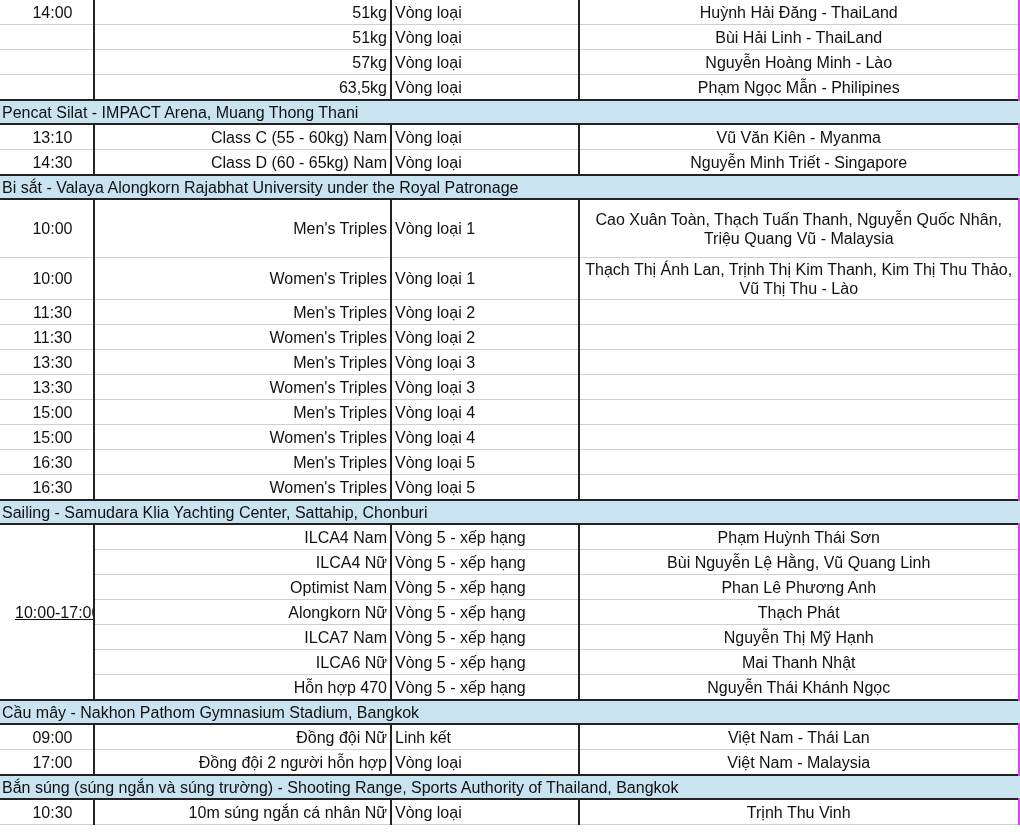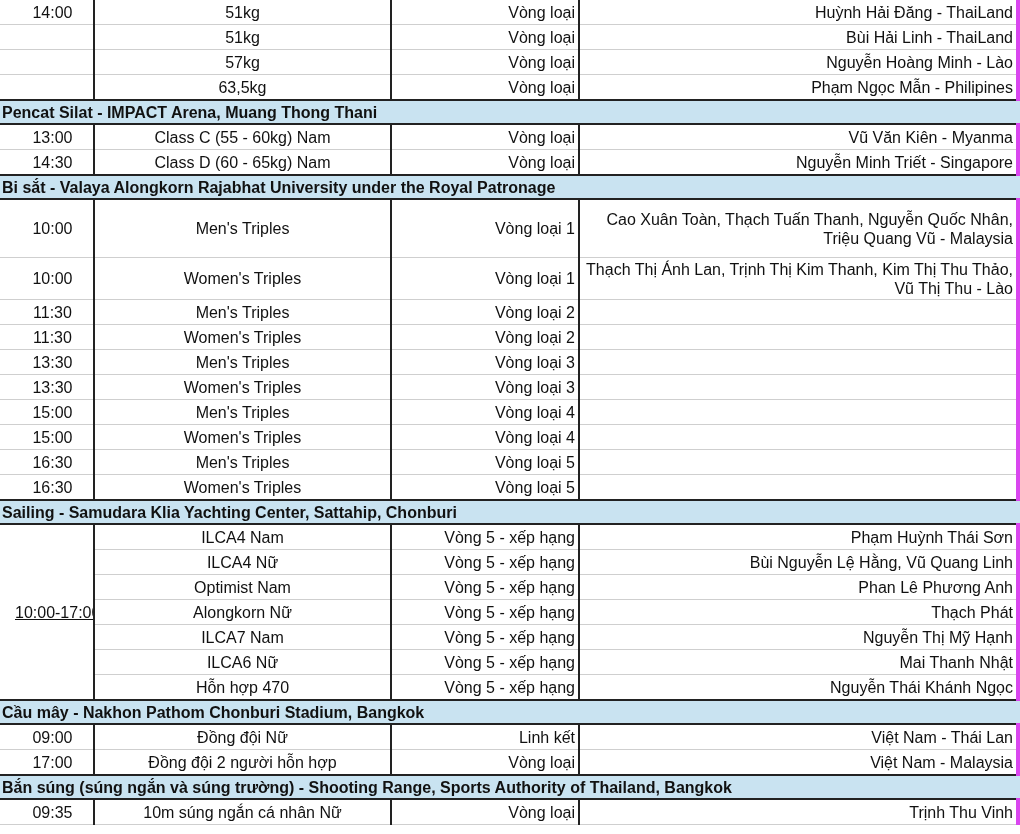--- a/index.html
+++ b/index.html
@@ -4,24 +4,24 @@
 <style>
   html, body { margin: 0; padding: 0; background: #ffffff; }
   body { width: 1020px; height: 834px; overflow: hidden; font-family: "Liberation Sans", sans-serif; font-size: 16px; color: #111; }
   table { border-collapse: collapse; width: 1020px; table-layout: fixed; }
   col.c-time { width: 94px; }
   col.c-event { width: 297px; }
   col.c-round { width: 188px; }
   col.c-athlete { width: 441px; }
   td { padding: 0 3px; height: 24px; line-height: 19px; border-bottom: 1px solid #cfcfcf; vertical-align: middle; white-space: nowrap; overflow: hidden; }
   td.time { text-align: center; border-right: 2px solid #222; padding-left: 15px; }
-  td.event { text-align: center; border-right: 2px solid #222; }
-  td.round { text-align: right; border-right: 2px solid #222; }
-  td.athlete { text-align: right; border-right: 8px solid #d946ef; white-space: normal; }
-  tr.section td { background: #c9e3f1; font-weight: bold; border-top: 2px solid #222; border-bottom: 2px solid #222; border-right: none; height: 22px; padding-left: 2px; margin-top: 8px; }
+  td.event { text-align: right; border-right: 2px solid #222; }
+  td.round { text-align: left; border-right: 2px solid #222; }
+  td.athlete { text-align: center; border-right: 5px solid #d946ef; white-space: normal; }
+  tr.section td { background: #c9e3f1; font-weight: normal; border-top: 2px solid #222; border-bottom: 2px solid #222; border-right: none; height: 22px; padding-left: 2px; margin-top: 8px; }
   tr.tall td { height: 57px; }
   tr.tall2 td { height: 41px; }
   td.merged { border-bottom: 2px solid #222; text-decoration: underline; }
 </style>
 </head>
 <body>
 
 <table>
   <colgroup>
       <col class="c-time">
@@ -53,21 +53,21 @@
       <td class="time"></td>
       <td class="event">63,5kg</td>
       <td class="round">Vòng loại</td>
       <td class="athlete">Phạm Ngọc Mẫn - Philipines</td>
     </tr>
 
     <tr class="section">
       <td colspan="4">Pencat Silat - IMPACT Arena, Muang Thong Thani</td>
     </tr>
     <tr>
-      <td class="time">13:00</td>
+      <td class="time">13:10</td>
       <td class="event">Class C (55 - 60kg) Nam</td>
       <td class="round">Vòng loại</td>
       <td class="athlete">Vũ Văn Kiên - Myanma</td>
     </tr>
     <tr>
       <td class="time">14:30</td>
       <td class="event">Class D (60 - 65kg) Nam</td>
       <td class="round">Vòng loại</td>
       <td class="athlete">Nguyễn Minh Triết - Singapore</td>
     </tr>
@@ -170,38 +170,38 @@
       <td class="round">Vòng 5 - xếp hạng</td>
       <td class="athlete">Mai Thanh Nhật</td>
     </tr>
     <tr>
       <td class="event">Hỗn hợp 470</td>
       <td class="round">Vòng 5 - xếp hạng</td>
       <td class="athlete">Nguyễn Thái Khánh Ngọc</td>
     </tr>
 
     <tr class="section">
-      <td colspan="4">Cầu mây - Nakhon Pathom Chonburi Stadium, Bangkok</td>
+      <td colspan="4">Cầu mây - Nakhon Pathom Gymnasium Stadium, Bangkok</td>
     </tr>
     <tr>
       <td class="time">09:00</td>
       <td class="event">Đồng đội Nữ</td>
       <td class="round">Linh kết</td>
       <td class="athlete">Việt Nam - Thái Lan</td>
     </tr>
     <tr>
       <td class="time">17:00</td>
       <td class="event">Đồng đội 2 người hỗn hợp</td>
       <td class="round">Vòng loại</td>
       <td class="athlete">Việt Nam - Malaysia</td>
     </tr>
 
     <tr class="section">
       <td colspan="4">Bắn súng (súng ngắn và súng trường) - Shooting Range, Sports Authority of Thailand, Bangkok</td>
     </tr>
     <tr>
-      <td class="time">09:35</td>
+      <td class="time">10:30</td>
       <td class="event">10m súng ngắn cá nhân Nữ</td>
       <td class="round">Vòng loại</td>
       <td class="athlete">Trịnh Thu Vinh</td>
     </tr>
   </tbody>
 </table>
 
 </body></html>

